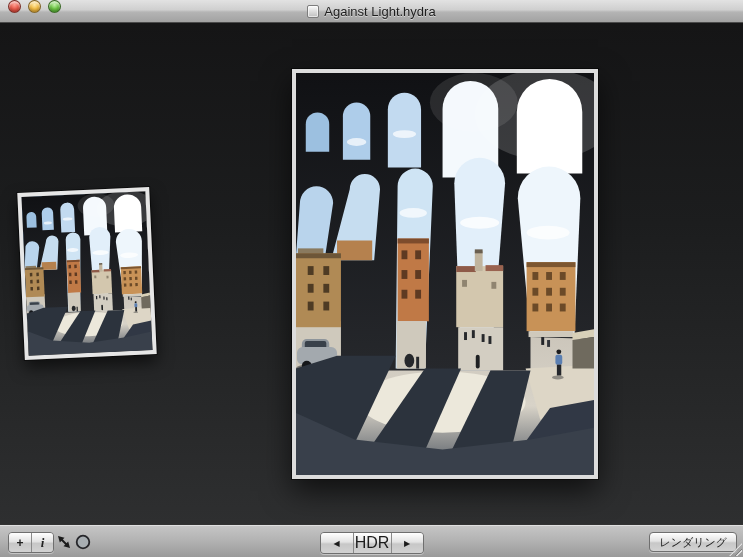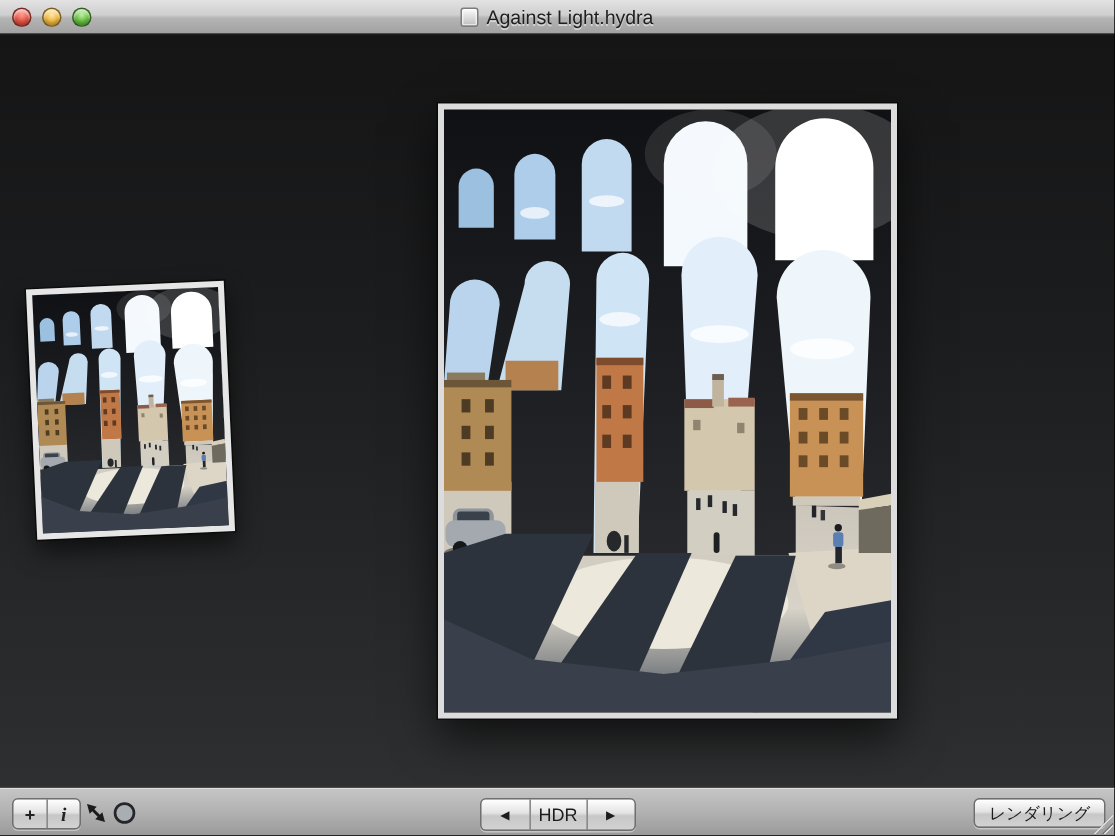--- a/index.html
+++ b/index.html
@@ -2,21 +2,21 @@
 <html><head>
 <meta charset="utf-8">
 <style>
   html,body{margin:0;padding:0;background:#000;}
   body{width:743px;height:557px;overflow:hidden;font-family:"Liberation Sans",sans-serif;-webkit-font-smoothing:antialiased;}
   .window{width:743px;height:557px;display:flex;flex-direction:column;position:relative;}
 
   
   .titlebar{height:22px;flex:0 0 22px;position:relative;
     background:linear-gradient(180deg,#e2e2e2 0%,#cfcfcf 45%,#b4b4b4 55%,#a2a2a2 100%);
-    border-bottom:1px solid #4a4a4a;display:flex;align-items:center;}
+    border-bottom:1px solid #4a4a4a;display:flex;align-items:flex-start;}
   .lights{display:flex;gap:7px;padding-left:8px;}
   .light{width:13px;height:13px;border-radius:50%;border:1px solid rgba(0,0,0,.45);box-sizing:border-box;
     box-shadow:inset 0 2px 2px rgba(255,255,255,.65), inset 0 -2px 2px rgba(0,0,0,.2);}
   .light.red{background:radial-gradient(circle at 50% 35%, #ff9d90 0%, #e55a4c 45%, #c93a2d 100%);}
   .light.yellow{background:radial-gradient(circle at 50% 35%, #ffe9a8 0%, #efba45 45%, #d29c2d 100%);}
   .light.green{background:radial-gradient(circle at 50% 35%, #c0f0a8 0%, #6cc245 45%, #47a02b 100%);}
   .titlewrap{position:absolute;left:0;right:0;top:0;bottom:0;display:flex;align-items:center;justify-content:center;gap:5px;pointer-events:none;}
   .proxyicon{width:12px;height:13px;border-radius:2px;border:1px solid #7d7d7d;box-sizing:border-box;
     background:linear-gradient(180deg,#fbfbfb,#bfbfbf);box-shadow:inset 0 0 0 1px rgba(255,255,255,.6);}
   .titletext{font-size:13px;color:#1e1e1e;text-shadow:0 1px 0 rgba(255,255,255,.5);}
@@ -48,21 +48,21 @@
   .tool-icon{position:absolute;top:9px;width:16px;height:16px;}
   .icon-diag{left:56px;}
   .icon-circle{left:75px;}
 
   .segmented{position:absolute;left:50%;top:7px;transform:translateX(-50%);height:20px;display:flex;
     border:1px solid #6f6f6f;border-radius:4px;overflow:hidden;box-shadow:0 1px 0 rgba(255,255,255,.4);}
   .segmented .seg{height:100%;display:flex;align-items:center;justify-content:center;border:0;
     background:linear-gradient(180deg,#ffffff 0%,#e3e3e3 45%,#c7c7c7 55%,#d2d2d2 100%);color:#1c1c1c;}
   .segmented .seg + .seg{border-left:1px solid #8a8a8a;}
   .seg.arrow{width:32px;font-size:8px;}
-  .seg.hdr{width:38px;font-size:12px;}
+  .seg.hdr{width:38px;font-size:16px;}
 
   .render-btn{position:absolute;right:6px;top:7px;height:20px;padding:0 9px;border-radius:4px;
     font-size:11px;display:flex;align-items:center;margin-left:15px;}
   .grip{position:absolute;right:1px;bottom:1px;width:13px;height:13px;
     background:repeating-linear-gradient(135deg,rgba(0,0,0,0) 0 3px,#7d7d7d 3px 4px,#dedede 4px 5px);
     clip-path:polygon(100% 0,100% 100%,0 100%);}
 </style>
 </head>
 <body>
 

